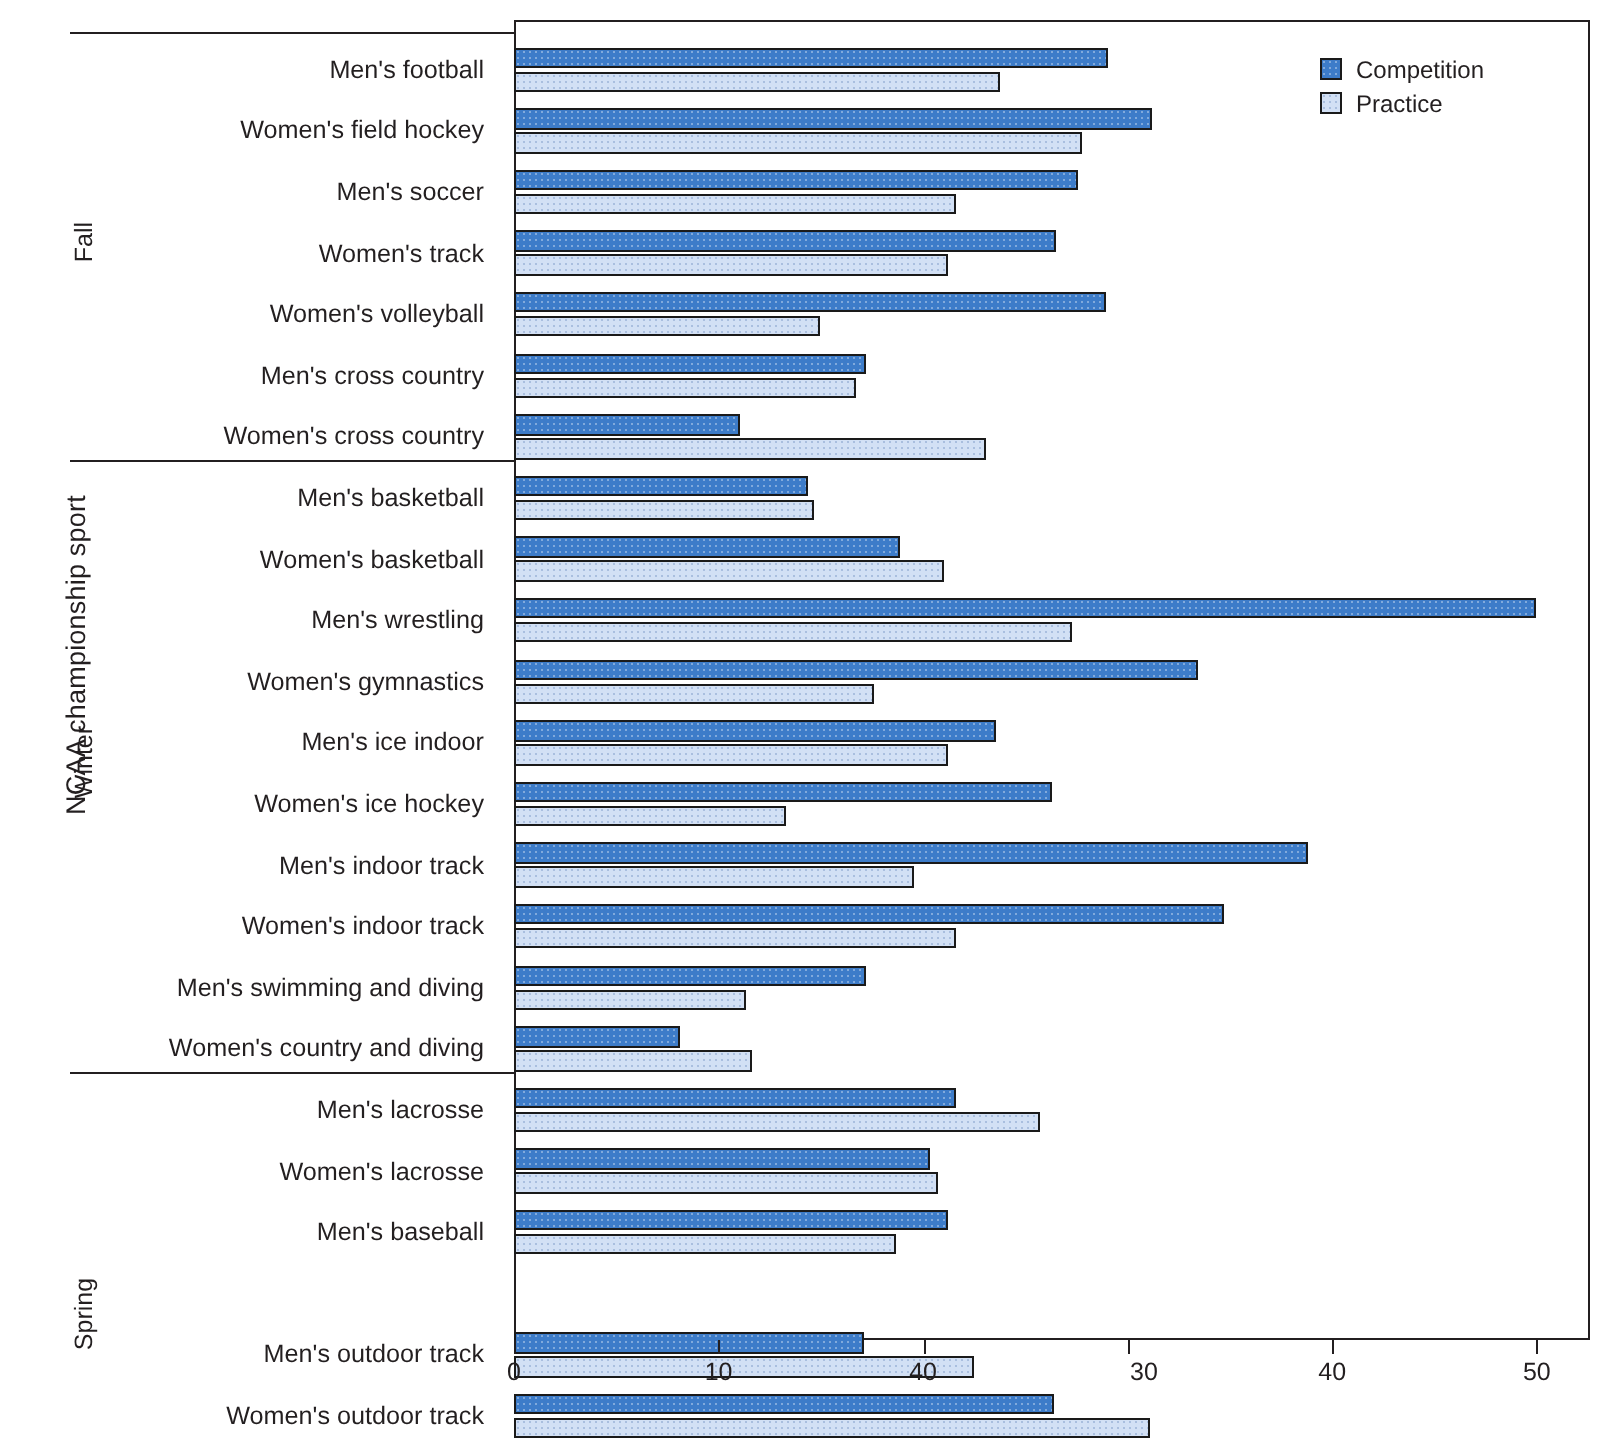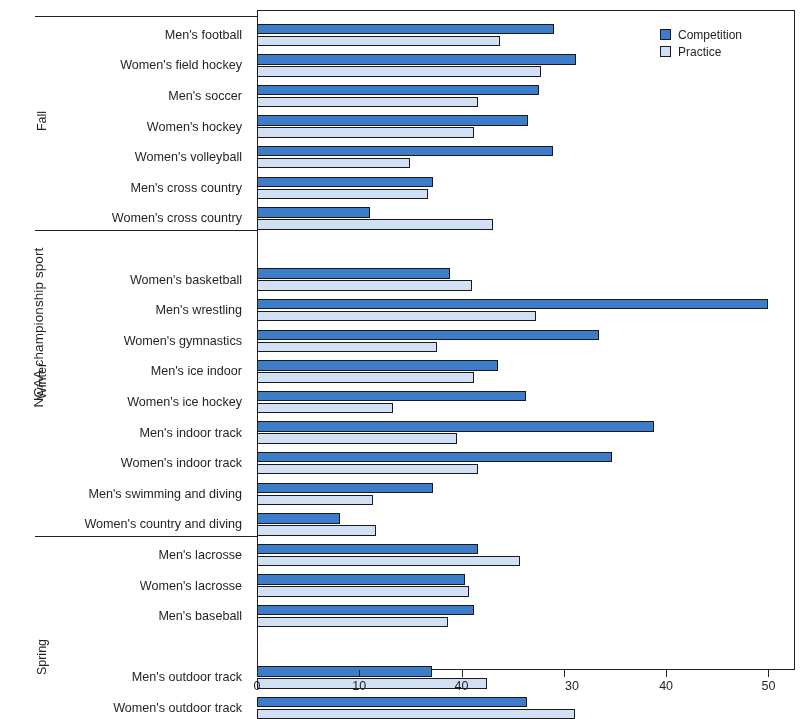--- a/index.html
+++ b/index.html
@@ -185,21 +185,21 @@
         </div>
       </div>
       <div class="cat-row" style="top: 80.7px;">
         <div class="cat-label">Men's soccer</div>
         <div class="bars">
           <div class="bar competition" style="width: 282.297px;"></div>
           <div class="bar practice" style="width: 220.928px;"></div>
         </div>
       </div>
       <div class="cat-row" style="top: 111.3px;">
-        <div class="cat-label">Women's hockey</div>
+        <div class="cat-label">Women's track</div>
         <div class="bars">
           <div class="bar competition" style="width: 271.046px;"></div>
           <div class="bar practice" style="width: 216.837px;"></div>
         </div>
       </div>
       <div class="cat-row" style="top: 141.9px;">
         <div class="cat-label">Women's volleyball</div>
         <div class="bars">
           <div class="bar competition" style="width: 295.593px;"></div>
           <div class="bar practice" style="width: 153.422px;"></div>
@@ -210,20 +210,27 @@
         <div class="bars">
           <div class="bar competition" style="width: 175.924px;"></div>
           <div class="bar practice" style="width: 170.81px;"></div>
         </div>
       </div>
       <div class="cat-row" style="top: 203.1px;">
         <div class="cat-label">Women's cross country</div>
         <div class="bars">
           <div class="bar competition" style="width: 112.51px;"></div>
           <div class="bar practice" style="width: 236.27px;"></div>
+        </div>
+      </div>
+      <div class="cat-row" style="top: 233.7px;">
+        <div class="cat-label">Men's basketball</div>
+        <div class="bars">
+          <div class="bar competition" style="width: 147.285px;"></div>
+          <div class="bar practice" style="width: 150.354px;"></div>
         </div>
       </div>
       <div class="cat-row" style="top: 264.3px;">
         <div class="cat-label">Women's basketball</div>
         <div class="bars">
           <div class="bar competition" style="width: 193.312px;"></div>
           <div class="bar practice" style="width: 214.791px;"></div>
         </div>
       </div>
       <div class="cat-row" style="top: 294.9px;">

